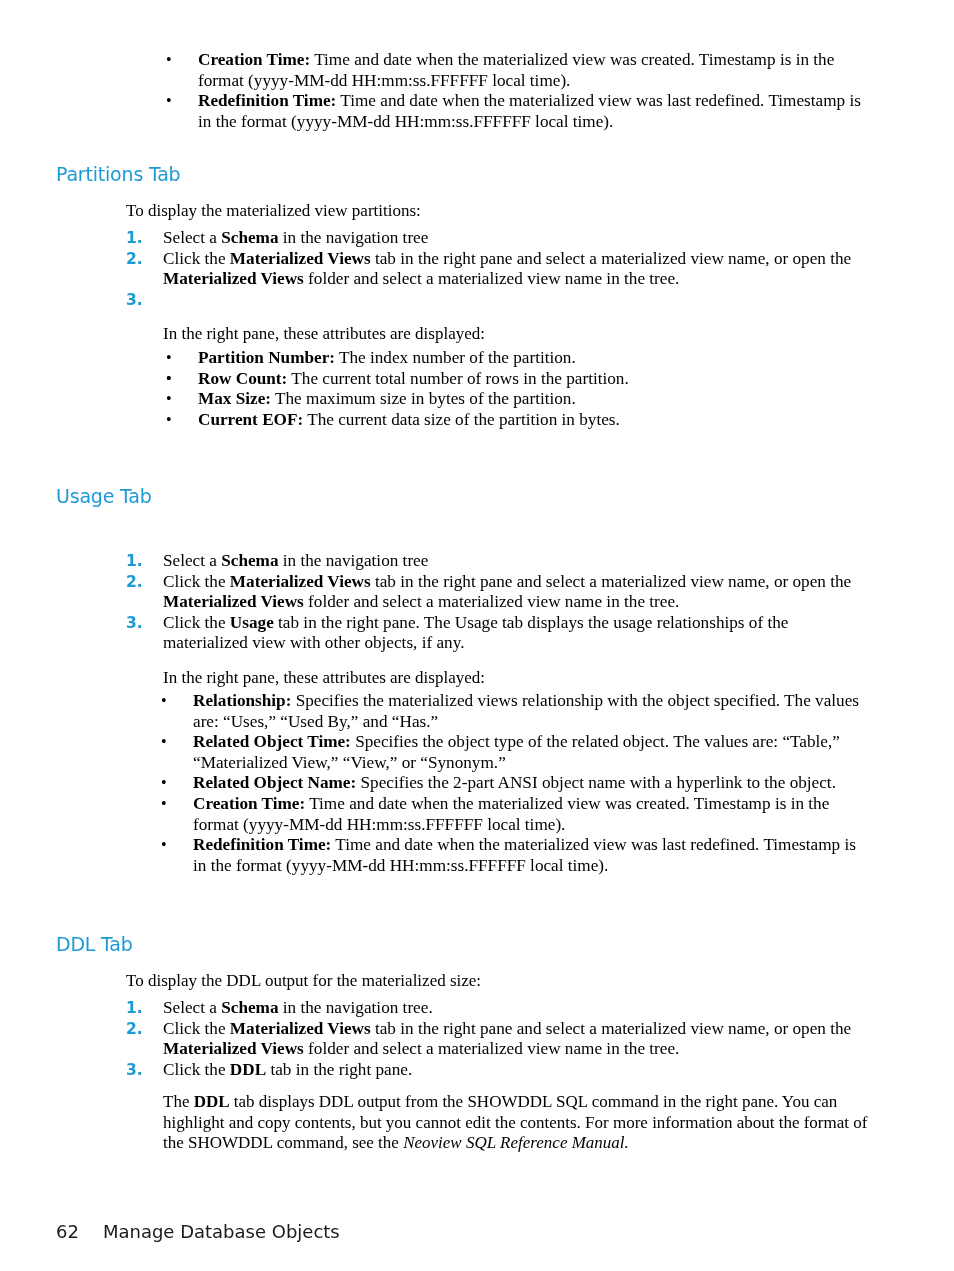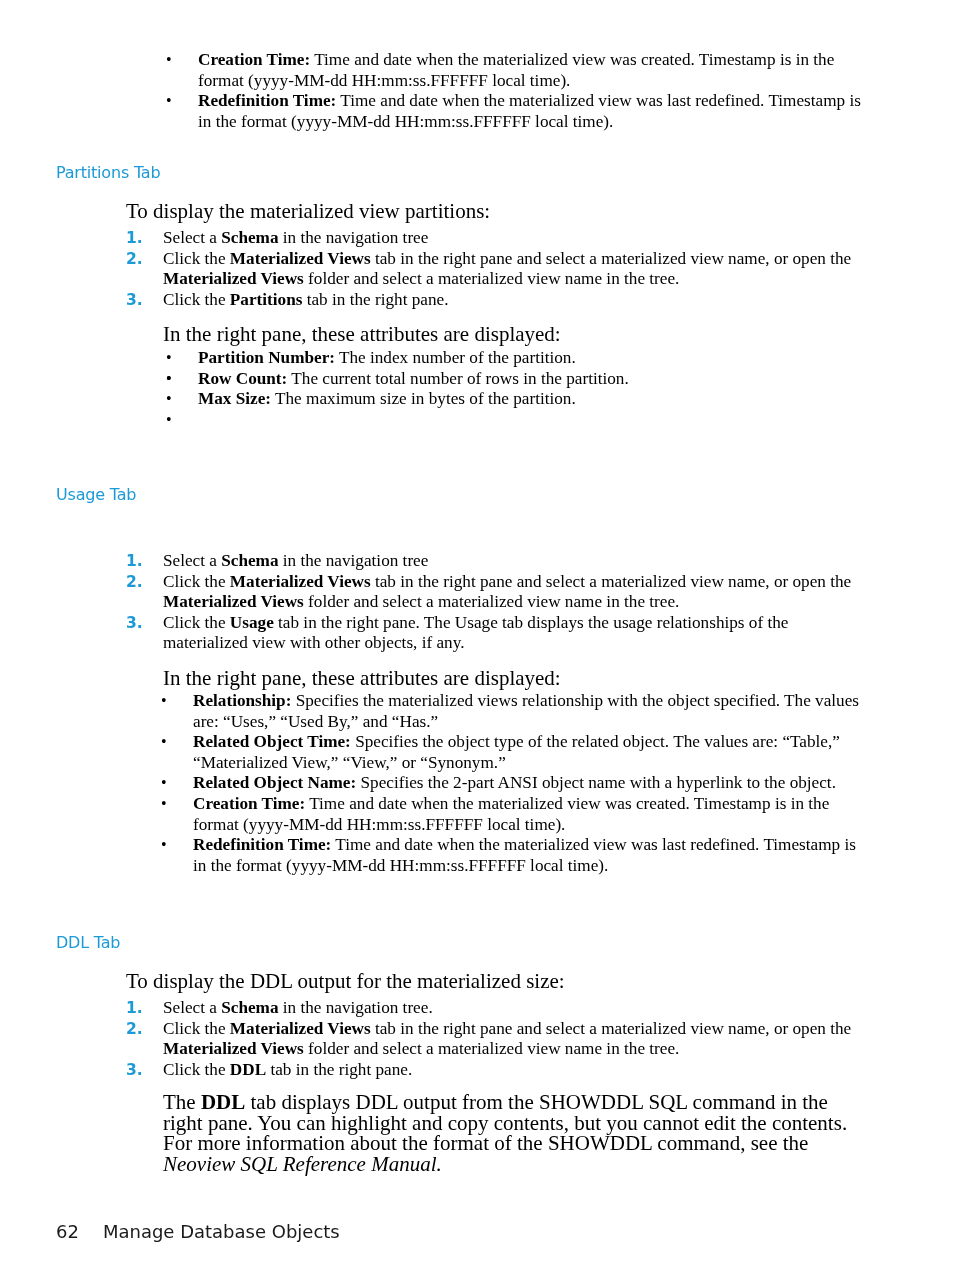--- a/index.html
+++ b/index.html
@@ -21,32 +21,32 @@
     width: 954px;
     height: 1271px;
     box-sizing: border-box;
   }
 
   
   h2.section-heading {
     font-family: "DejaVu Sans", "Liberation Sans", sans-serif;
     color: #1c9ad6;
     font-weight: 400;
-    font-size: 16px;
+    font-size: 19px;
     line-height: 1.0;
     margin: 0;
     padding: 0;
     letter-spacing: -0.2px;
   }
 
   
   p.body-para {
     margin: 0;
     padding: 0;
-    font-size: 21px;
+    font-size: 17px;
     line-height: 20.6px;
     text-align: left;
   }
 
   
   ol.num-list {
     list-style: none;
     margin: 0;
     padding: 0;
   }
@@ -130,21 +130,20 @@
     <li>
       <span class="marker">1.</span>
       <span>Select a <b>Schema</b> in the navigation tree</span>
     </li>
     <li>
       <span class="marker">2.</span>
       <span>Click the <b>Materialized Views</b> tab in the right pane and select a materialized view name, or open the <b>Materialized Views</b> folder and select a materialized view name in the tree.</span>
     </li>
     <li>
       <span class="marker">3.</span>
-      <span>Click the <b>Partitions</b> tab in the right pane.</span>
     </li>
   </ol>
 
   <p class="body-para abs" style="left:163px; top:324px; width:708px;">In the right pane, these attributes are displayed:</p>
 
   <ul class="bullet-list abs" style="left:161px; top:348px; width:710px;">
     <li>
       <span class="bullet">•</span>
       <span><b>Partition Number:</b><span> The index number of the partition.</span></span>
     </li>
@@ -154,20 +153,21 @@
     <li>
       <span class="bullet">•</span>
       <span><b>Row Count:</b><span> The current total number of rows in the partition.</span></span>
     </li>
     <li>
       <span class="bullet">•</span>
       <span><b>Max Size:</b><span> The maximum size in bytes of the partition.</span></span>
     </li>
     <li>
       <span class="bullet">•</span>
+      <span><b>Current EOF:</b><span> The current data size of the partition in bytes.</span></span>
     </li>
   </ul>
 
   <h2 class="section-heading abs" style="left:56px; top:487px;">Usage Tab</h2>
 
 
   <ol class="num-list abs" style="left:126px; top:551px; width:745px;">
     <li>
       <span class="marker">1.</span>
       <span>Select a <b>Schema</b> in the navigation tree</span>

